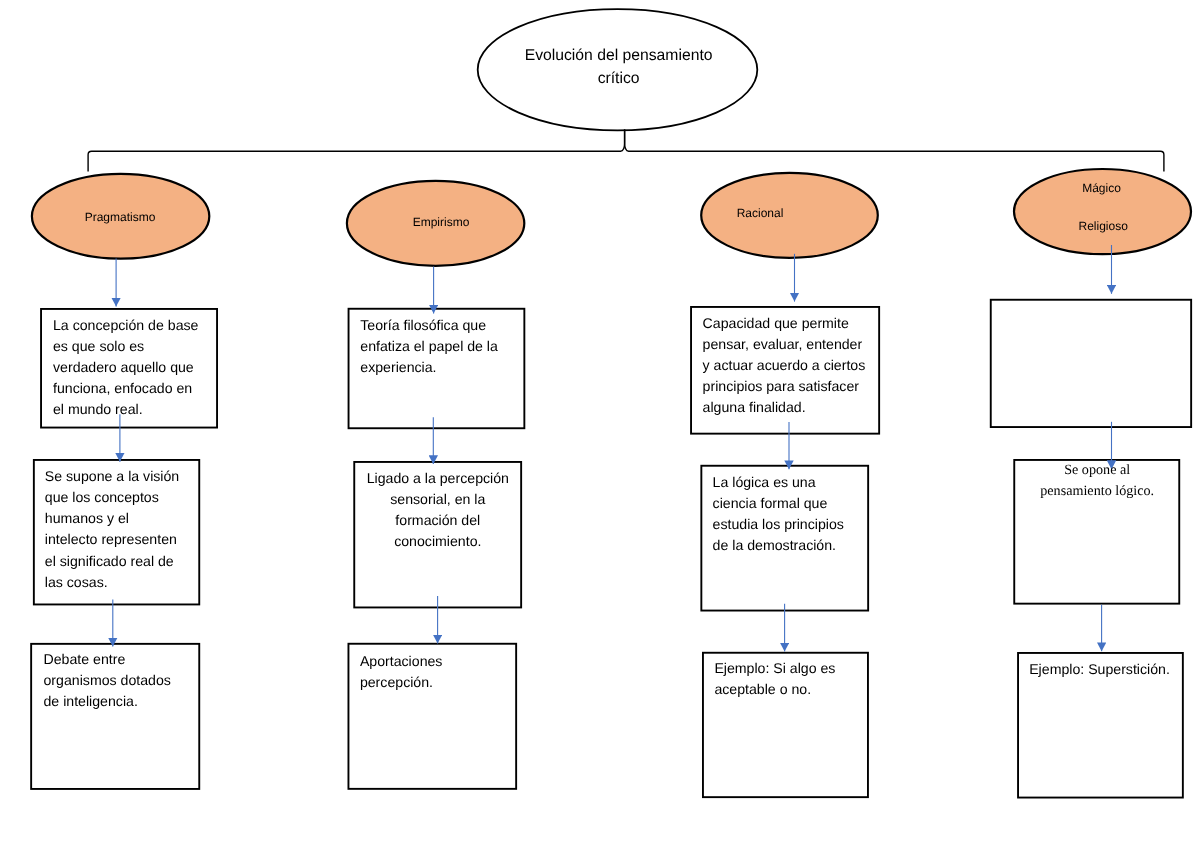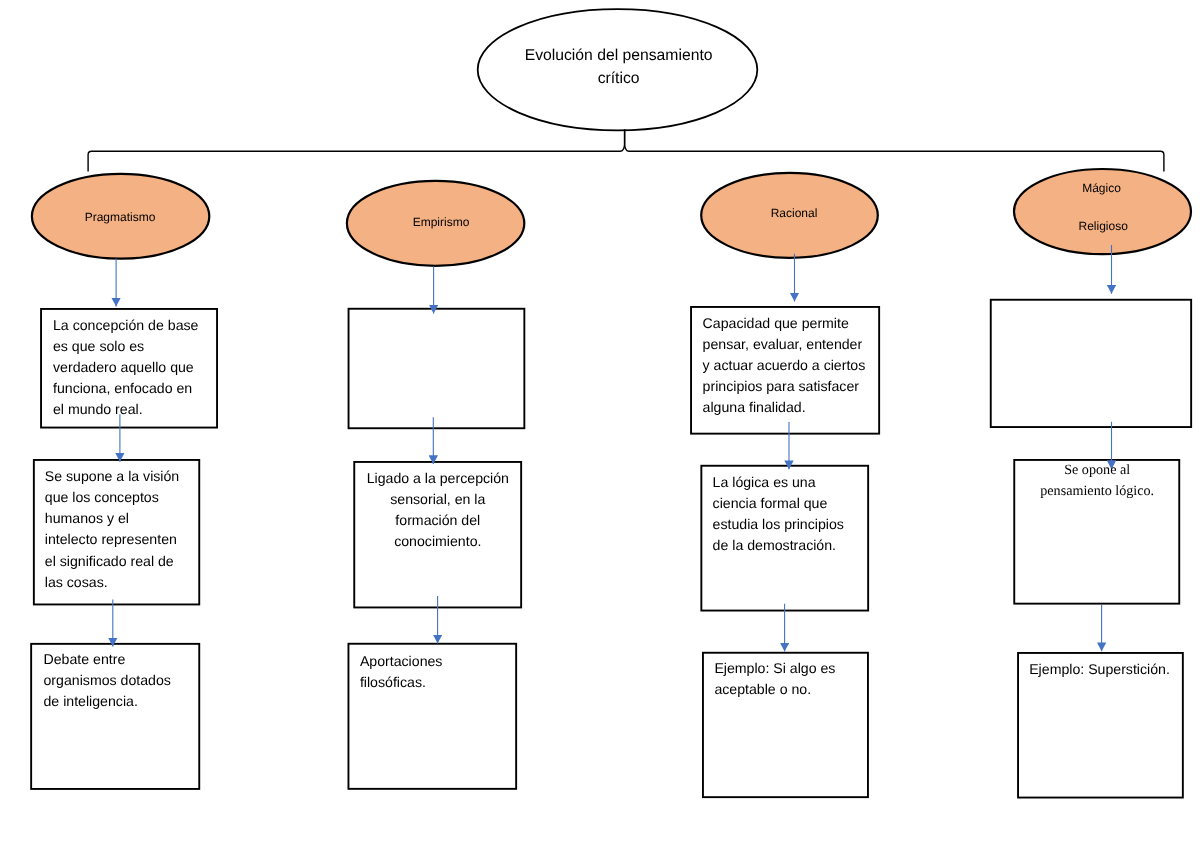--- a/index.html
+++ b/index.html
@@ -70,30 +70,31 @@
 
   <line x1="1111.5" y1="245.0" x2="1111.5" y2="293.8" stroke="#4472c4" stroke-width="1.1" marker-end="url(#ah)"></line>
   <line x1="1111.5" y1="421.8" x2="1111.5" y2="469.2" stroke="#4472c4" stroke-width="1.1" marker-end="url(#ah)"></line>
   <line x1="1101.6" y1="604.7" x2="1101.6" y2="651.3" stroke="#4472c4" stroke-width="1.1" marker-end="url(#ah)"></line>
 </svg>
 
 <div class="txt root-label" style="left:523.6px;top:45.1px;width:190px;">Evolución del pensamiento crítico</div>
 
 <div class="txt ell-label" style="left:39px;top:205px;width:162px;">Pragmatismo</div>
 <div class="txt ell-label" style="left:360px;top:210px;width:162px;">Empirismo</div>
-<div class="txt ell-label" style="left:713px;top:201px;width:162px;">Racional</div>
+<div class="txt ell-label" style="left:679px;top:201px;width:162px;">Racional</div>
 <div class="txt ell-label" style="left:1020.5px;top:176px;width:162px;">Mágico</div>
 <div class="txt ell-label" style="left:1022.2px;top:214px;width:162px;">Religioso</div>
 
 <div class="txt box-label" style="left:44.8px;top:466.2px;width:136px;">Se supone a la visión que los conceptos humanos y el intelecto representen el significado real de las cosas.</div>
 <div class="txt box-label" style="left:53px;top:314.6px;width:147px;">La concepción de base es que solo es verdadero aquello que funciona, enfocado en el mundo real.</div>
 <div class="txt box-label" style="left:43.5px;top:648.9px;width:129px;">Debate entre organismos dotados de inteligencia.</div>
 
+<div class="txt box-label" style="left:360.3px;top:314.9px;width:139px;">Teoría filosófica que enfatiza el papel de la experiencia.</div>
 <div class="txt box-label center" style="left:365.3px;top:468.2px;width:145px;">Ligado a la percepción sensorial, en la formación del conocimiento.</div>
-<div class="txt box-label" style="left:359.9px;top:650.9px;width:84px;">Aportaciones filosóficas.</div>
+<div class="txt box-label" style="left:359.9px;top:650.9px;width:84px;">Aportaciones percepción.</div>
 
 <div class="txt box-label" style="left:702.6px;top:312.8px;width:164px;">Capacidad que permite pensar, evaluar, entender y actuar acuerdo a ciertos principios para satisfacer alguna finalidad.</div>
 <div class="txt box-label" style="left:712.6px;top:471.8px;width:133px;">La lógica es una ciencia formal que estudia los principios de la demostración.</div>
 <div class="txt box-label" style="left:714.4px;top:658.2px;width:123px;">Ejemplo: Si algo es aceptable o no.</div>
 
 <div class="txt box-label center" style="left:1033.2px;top:460px;width:128px;font-family:Liberation Serif, serif;">Se opone al pensamiento lógico.</div>
 <div class="txt box-label" style="left:1029.2px;top:658.7px;width:142px;">Ejemplo: Superstición.</div>
 
 </div>
 

